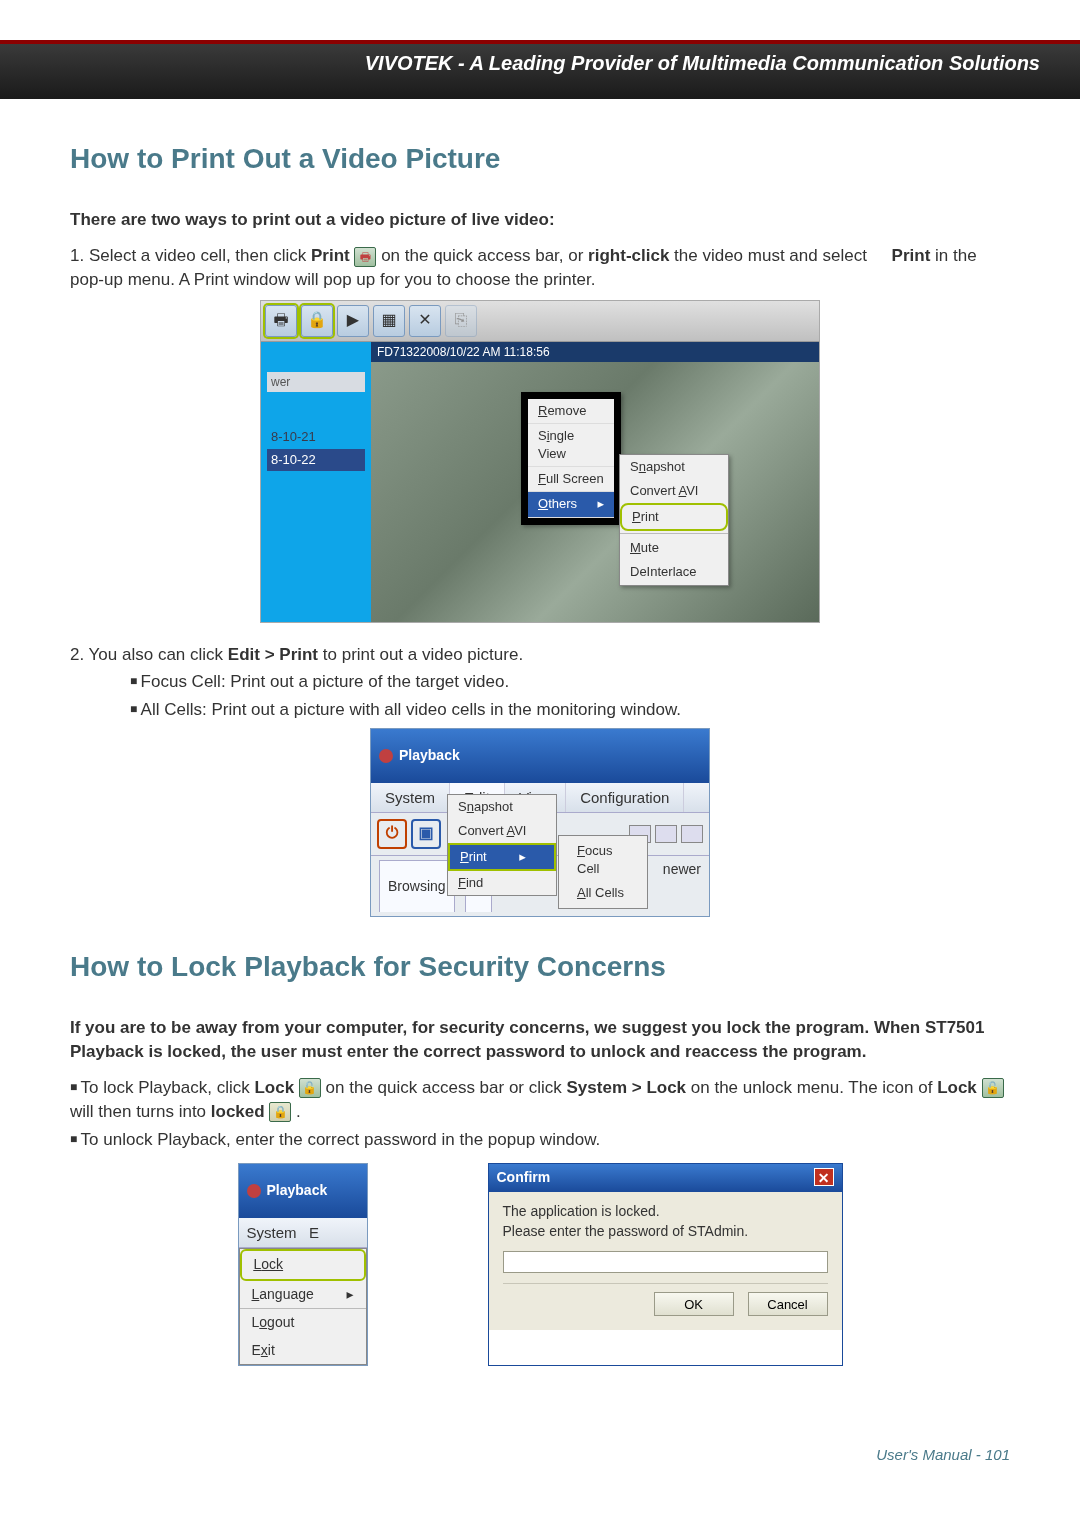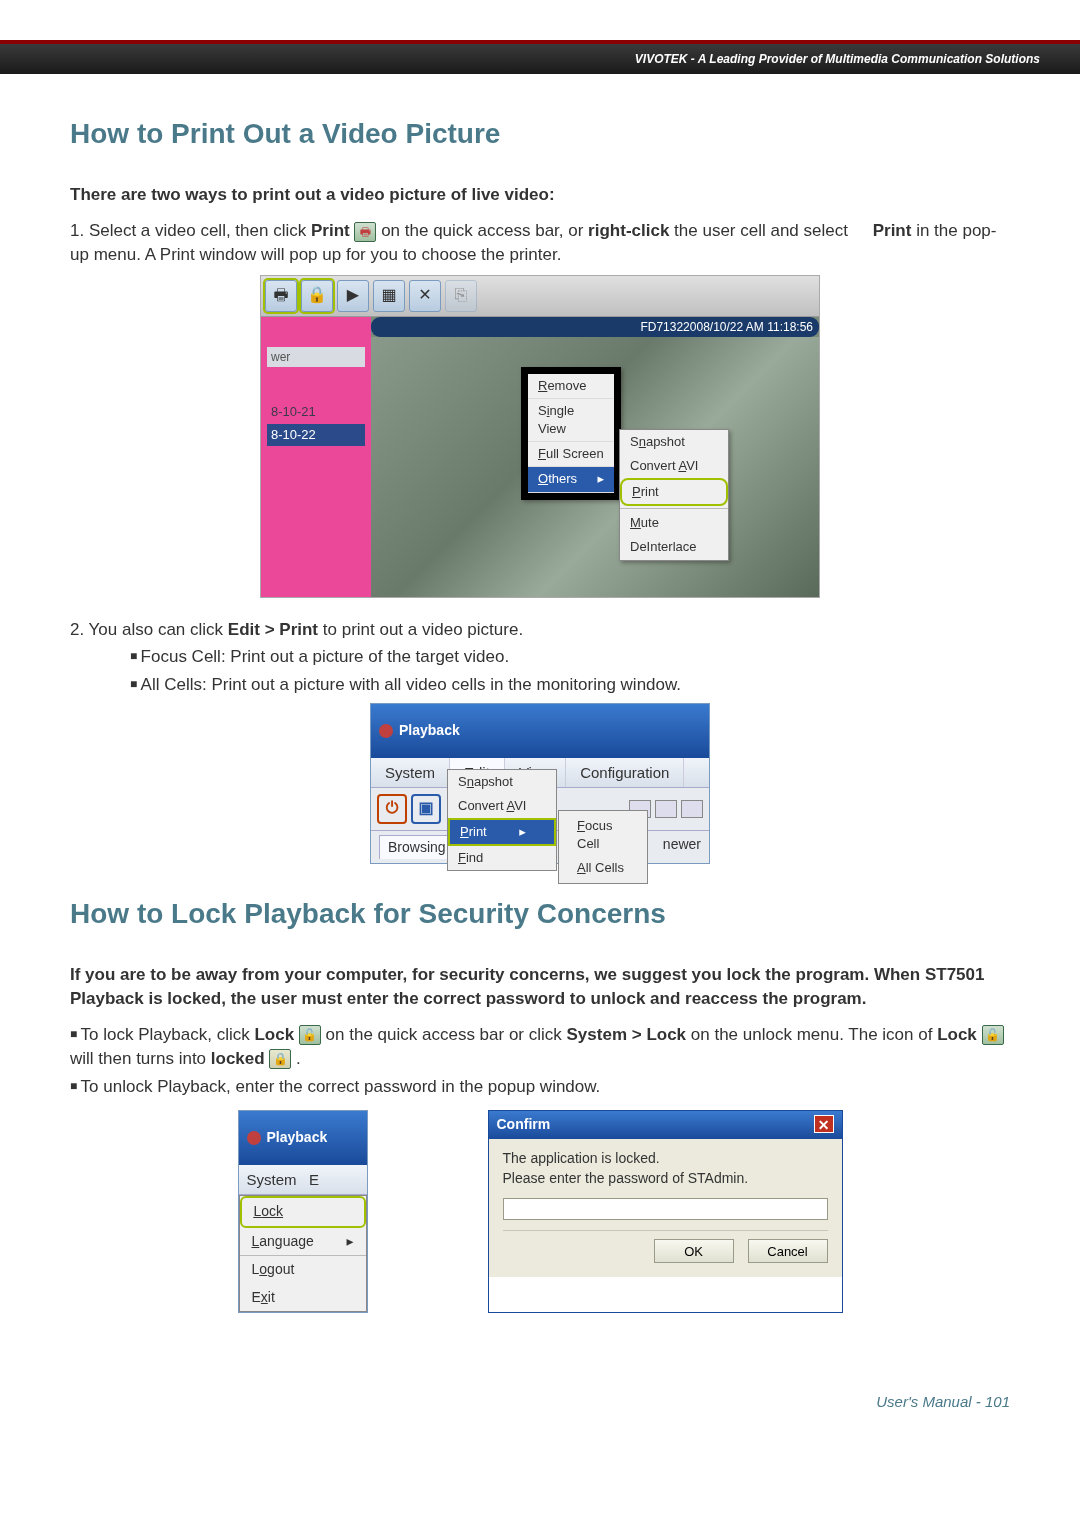--- a/index.html
+++ b/index.html
@@ -8,22 +8,22 @@
     background: #fff;
     width: 1080px;
     margin: 0 auto;
     color: #333;
   }
   .header-bar {
     background: linear-gradient(to bottom, #3a3a3a, #1a1a1a);
     color: #fff;
     font-style: italic;
     font-weight: bold;
-    font-size: 12px;
-    padding: 8px 40px 8px 0;
+    font-size: 20px;
+    padding: 8px 40px 24px 0;
     text-align: right;
     border-top: 4px solid #8b0000;
     margin-top: 40px;
   }
   .content {
     padding: 40px 70px 20px 70px;
     line-height: 1.4;
   }
   h2 {
     color: #4a7a8a;
@@ -78,21 +78,21 @@
     display: flex;
     align-items: center;
     justify-content: center;
     font-size: 16px;
   }
   .tb-btn.highlight { box-shadow: 0 0 0 2px #a0c000; }
   .tb-btn.disabled { opacity: .4; }
   .video-area { display: flex; height: 280px; }
   .left-panel {
     width: 110px;
-    background: #ec4899;
+    background: #0ea5e9;
     padding: 30px 6px;
     font-size: 13px;
     color: #3a3a4a;
   }
   .left-panel .hdr { background: #d8dce2; padding: 2px 4px; margin-bottom: 4px; font-size:12px; color:#555; }
   .left-panel .date { padding: 2px 4px; }
   .left-panel .date.sel { background: #2a4a8a; color: #fff; }
   .video-main {
     flex: 1;
     position: relative;
@@ -100,23 +100,22 @@
   }
   .video-caption {
     position: absolute;
     top: 0;
     left: 0;
     right: 0;
     background: #1a3a6a;
     color: #fff;
     font-size: 12px;
     display: flex;
-    justify-content: flex-end;
+    justify-content: flex-start;
     padding: 2px 6px;
-    border-radius: 9px;
   }
   .room-scene {
     position: absolute;
     top: 20px; left: 0; right: 0; bottom: 0;
     background: linear-gradient(135deg, #8a9a8a 0%, #6a7a6a 40%, #9aaa9a 60%, #5a6a5a 100%);
   }
   .ctx-menu {
     position: absolute;
     top: 50px;
     left: 150px;
@@ -205,21 +204,21 @@
     font-size:13px;
     width:90px;
   }
   .submenu2 div { padding:3px 8px; }
   .browsing-row {
     padding: 4px 8px;
     font-size: 14px;
     display:flex;
     gap:10px;
   }
-  .browsing-row .tab { border:1px solid #aac; border-bottom:none; padding:2px 8px; background:#f8faff;}
+  .browsing-row .tab { border:1px solid #aac; border-bottom:none; padding:16px 8px; background:#f8faff;}
   .rightnewer { margin-left:auto; }
   .mini-icons { display:flex; gap:4px; margin-left:auto; }
   .mini-icons span { width:22px;height:18px;border:1px solid #888;background:#dde;display:inline-block; }
 
   
   .bottom-row {
     display: flex;
     gap: 120px;
     justify-content: center;
     margin: 12px 0 40px 0;
@@ -296,21 +295,21 @@
 <div class="header-bar">VIVOTEK - A Leading Provider of Multimedia Communication Solutions</div>
 
 <div class="content">
 
   <h2>How to Print Out a Video Picture</h2>
 
   <p class="intro">There are two ways to print out a video picture of live video:</p>
 
   <p>
     <span>1. Select a video cell, then click </span><span class="bold">Print</span>
-    <span class="inline-icon printer">🖶</span><span> on the quick access bar, or </span><span class="bold">right-click</span><span> the user cell and select </span><span class="indent1 bold">Print</span><span> in the pop-up menu. A Print window will pop up for you to choose the printer.</span>
+    <span class="inline-icon printer">🖶</span><span> on the quick access bar, or </span><span class="bold">right-click</span><span> the video must and select </span><span class="indent1 bold">Print</span><span> in the pop-up menu. A Print window will pop up for you to choose the printer.</span>
   </p>
 
   <div class="screenshot1">
     <div class="toolbar-row">
       <div class="tb-btn highlight">🖶</div>
       <div class="tb-btn highlight">🔒</div>
       <div class="tb-btn">▶</div>
       <div class="tb-btn">▦</div>
       <div class="tb-btn">✕</div>
       <div class="tb-btn disabled">⎘</div>

